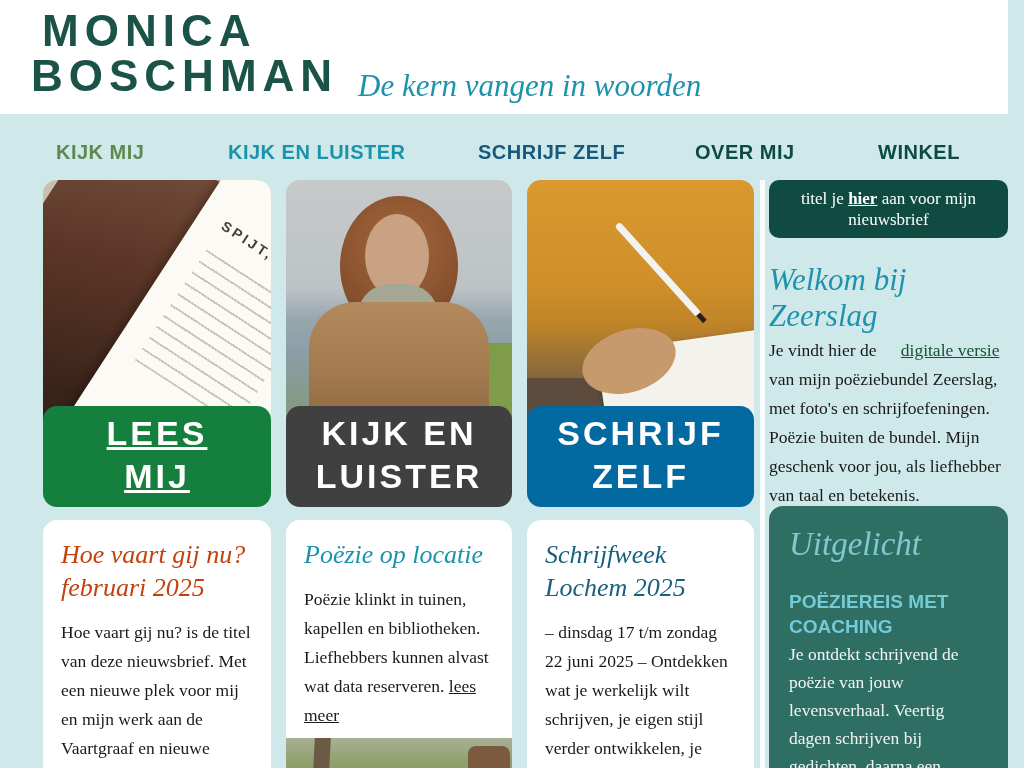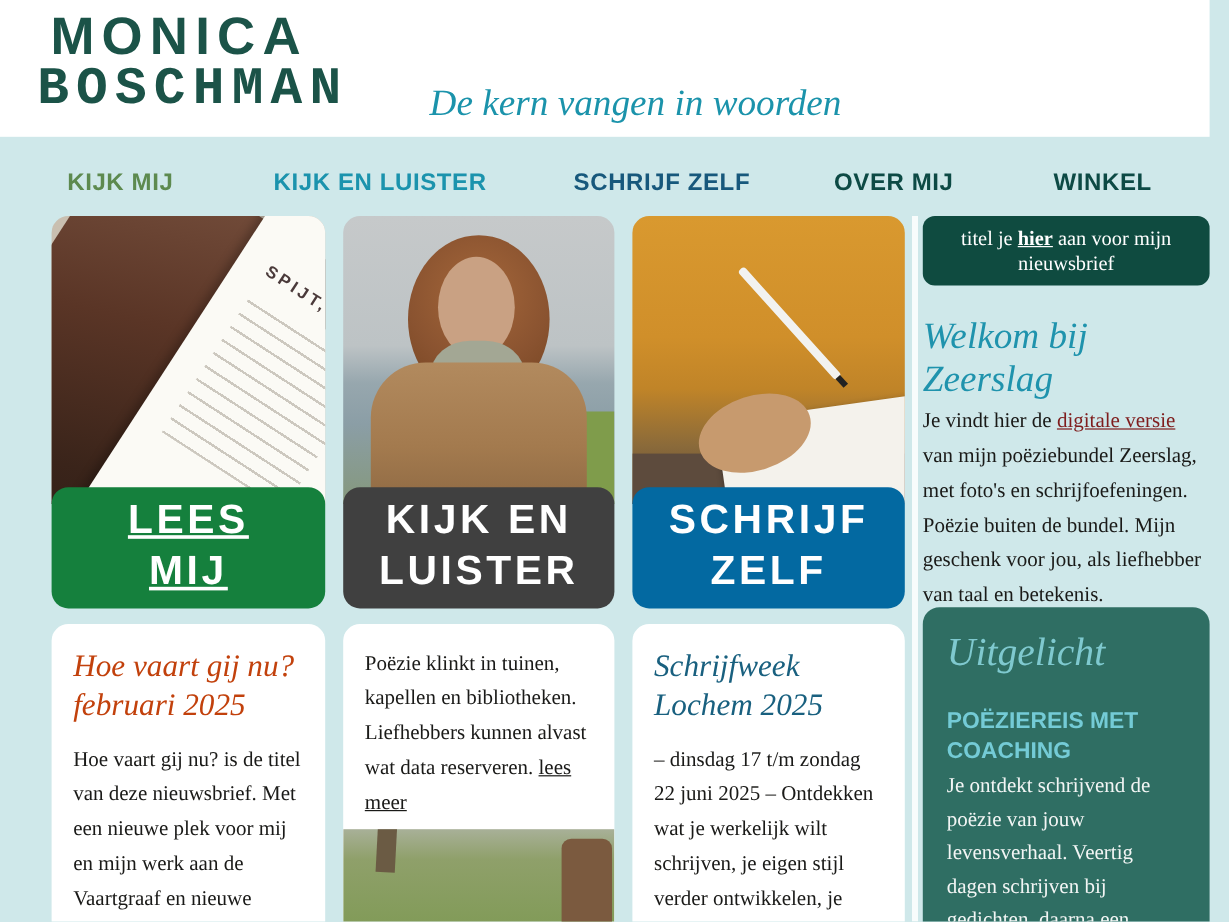--- a/index.html
+++ b/index.html
@@ -6,21 +6,21 @@
   body{
     width:1024px;height:768px;overflow:hidden;position:relative;
     background:#cfe8ea;font-family:"Liberation Serif",serif;
   }
   
   .header{position:absolute;left:0;top:0;width:1008px;height:114px;background:#ffffff;}
   .logo{position:absolute;left:31px;top:8px;color:#1b5348;
     font-family:"Liberation Sans",sans-serif;font-weight:700;line-height:45px;font-size:44px;
     letter-spacing:6px;cursor:pointer;}
   .logo .l1{display:block;margin-left:11px;}
-  .logo .l2{display:block;font-family:Liberation Mono, monospace;}
+  .logo .l2{display:block;}
   .tagline{position:absolute;left:358px;top:68px;font-style:italic;font-size:31px;color:#1b93ab;}
   
   .nav{position:absolute;left:0;top:141px;width:1024px;height:26px;
     font-family:"Liberation Sans",sans-serif;font-weight:700;font-size:20px;letter-spacing:.5px;}
   .nav a{position:absolute;top:0;text-decoration:none;cursor:pointer;white-space:nowrap;}
   .nav-lees{left:56px;color:#5d8a4f;}
   .nav-kijk{left:228px;color:#1b93ad;}
   .nav-schrijf{left:478px;color:#17587c;}
   .nav-over{left:695px;color:#0d4a45;}
   .nav-winkel{left:878px;color:#0d4a45;}
@@ -70,21 +70,21 @@
   .pen{position:absolute;left:70px;top:86px;width:122px;height:7px;background:#f2f2f0;
     transform:rotate(48deg);border-radius:3px;}
   .pen:after{content:"";position:absolute;right:-9px;top:1px;width:10px;height:5px;background:#222;}
   
   .newsletter{width:100%;height:58px;background:#0f4b40;border-radius:10px;box-sizing:border-box;
     display:flex;align-items:center;justify-content:center;text-align:center;color:#fff;
     font-size:17px;line-height:21px;padding:0 22px;cursor:pointer;}
   .newsletter b{text-decoration:underline;}
   .welcome-title{margin:24px 0 2px 0;font-style:italic;font-weight:400;font-size:31px;line-height:36px;color:#1f93ad;}
   .welcome-body{margin:2px 0 0 0;font-size:17.5px;line-height:29px;color:#1a1a18;}
-  .welcome-body a{color:#7f1d1d;cursor:pointer;}
+  .welcome-body a{color:#14532d;cursor:pointer;margin-left:20px;}
   
   .acard{background:#ffffff;border-radius:14px;min-height:280px;box-sizing:border-box;overflow:hidden;}
   .acard .pad{padding:18px 18px 0 18px;}
   .atitle{margin:0 0 14px 0;font-style:italic;font-weight:400;font-size:26px;line-height:33px;}
   .atitle-green{color:#c2410c;}
   .atitle-teal{color:#1b93ad;}
   .atitle-blue{color:#19607f;}
   .abody{margin:0;font-size:17.5px;line-height:29px;color:#1a1a18;}
   .abody a{color:#1a1a18;cursor:pointer;}
   
@@ -183,20 +183,21 @@
     <div class="pad">
       <h3 class="atitle atitle-green">Hoe vaart gij nu? februari 2025</h3>
       <p class="abody">
         <span>Hoe vaart gij nu? is de titel van deze nieuwsbrief. Met een nieuwe plek voor mij en mijn werk aan de Vaartgraaf en nieuwe schrijfactiviteiten. </span><a style="text-decoration:underline">lees meer</a>
       </p>
     </div>
   </div>
 
   <div class="acard">
     <div class="pad">
+      <h3 class="atitle atitle-teal">Poëzie op locatie</h3>
       <p class="abody">
         <span>Poëzie klinkt in tuinen, kapellen en bibliotheken. Liefhebbers kunnen alvast wat data reserveren. </span><a style="text-decoration:underline">lees meer</a>
       </p>
     </div>
     <div class="photo-garden">
       <div class="gtrunk"></div>
 
       <div class="gstatue"></div>
     </div>
   </div>

